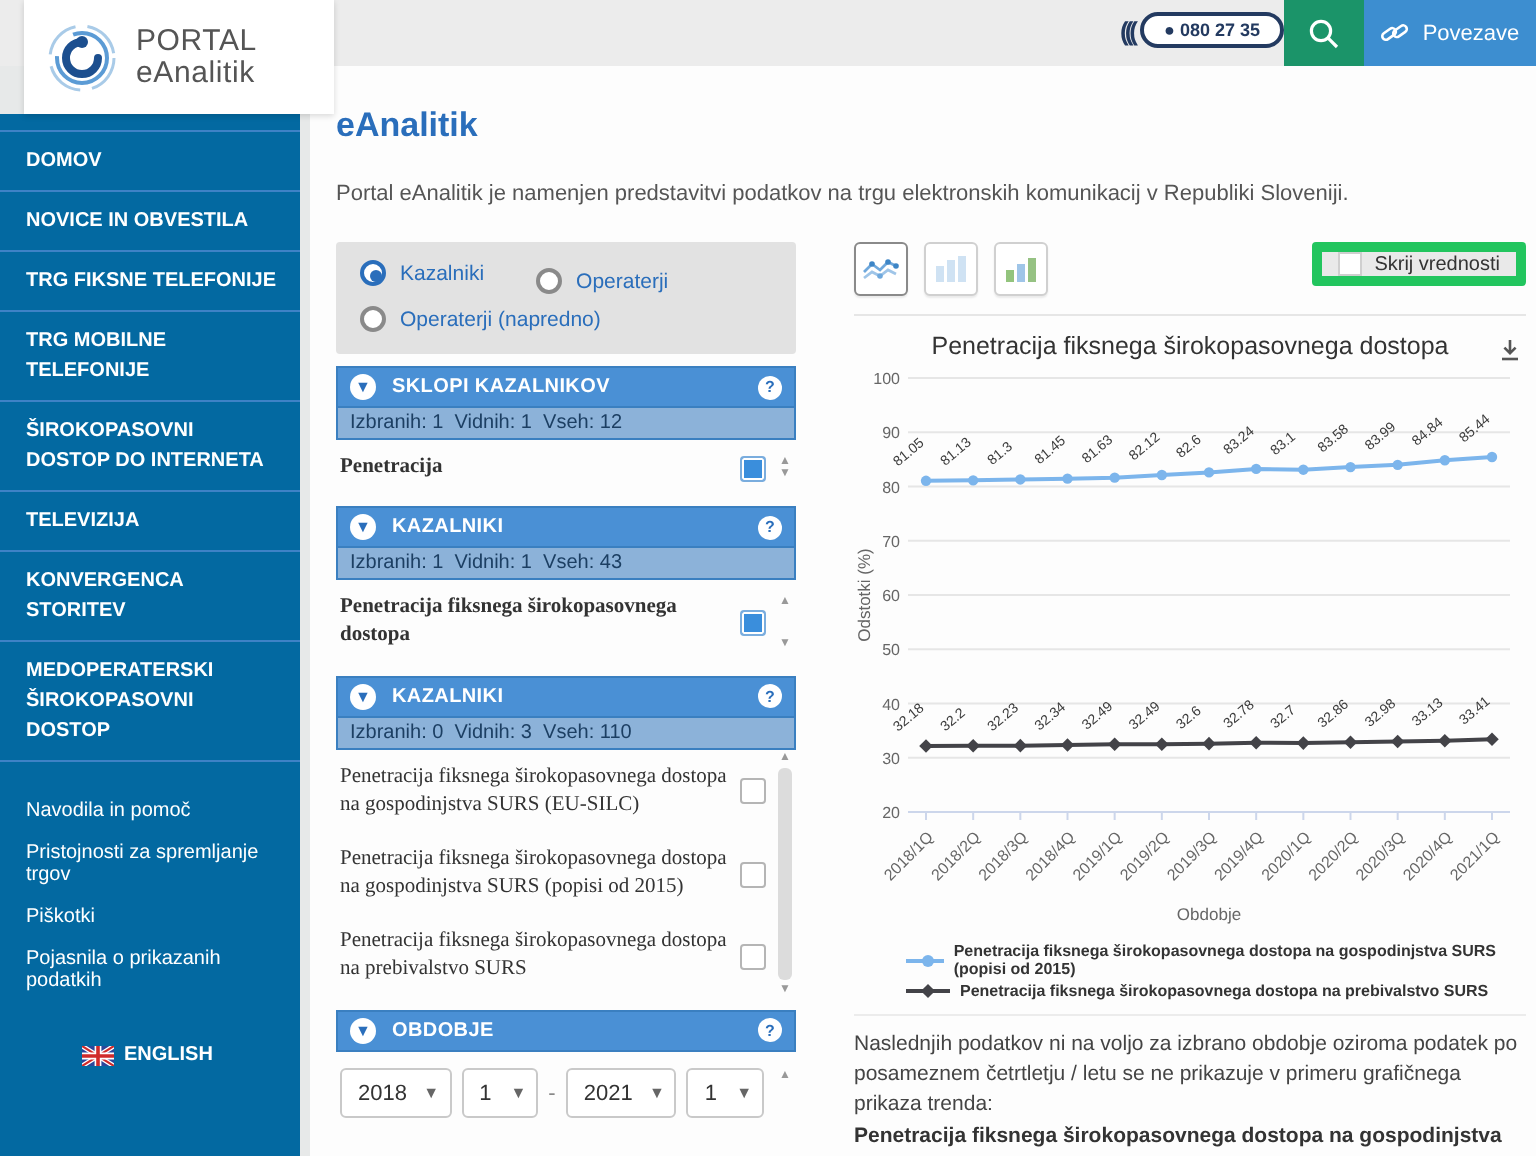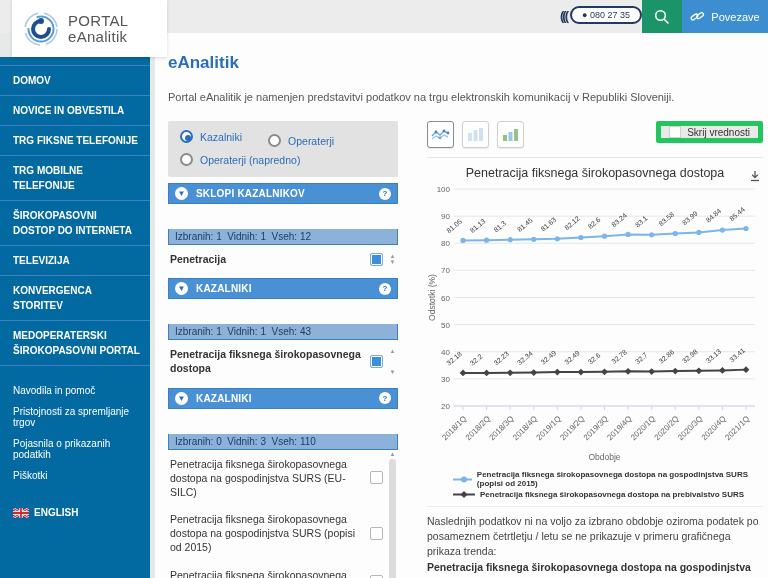--- a/index.html
+++ b/index.html
@@ -2,50 +2,50 @@
 <html><head>
 <meta charset="utf-8">
 <style>
   * { margin:0; padding:0; box-sizing:border-box; }
   html,body { width:768px; height:578px; overflow:hidden; font-family:"Liberation Sans", sans-serif; background:#e7e9e9; }
   .topbar { position:absolute; left:0; top:0; width:768px; height:33px; background:#ececec; }
   .logo-box { position:absolute; left:0; top:0; width:155px; height:57px; background:#fff; z-index:5; box-shadow:0 1px 3px rgba(0,0,0,.15); display:flex; align-items:center; padding-left:10px;margin-left:12px; }
   .logo-text { margin-left:8px; color:#555; line-height:1.05; font-size:15px; letter-spacing:.3px; }
   .phone-pill { position:absolute; right:126px; top:6px; display:flex; align-items:center; color:#233a60; }
   .waves { font-size:13px; font-weight:bold; letter-spacing:-2px; margin-right:3px; color:#233a60; }
-  .pill { border:2px solid #233a60; border-radius:11px; padding:2px 10px; font-size:9px; font-weight:normal; background:#fff; }
+  .pill { border:2px solid #233a60; border-radius:11px; padding:2px 10px; font-size:9px; font-weight:bold; background:#fff; }
   .btn-search { position:absolute; right:86px; top:0; width:40px; height:33px; background:#1b9469; border:none; display:flex; align-items:center; justify-content:center; cursor:pointer; }
   .btn-links { position:absolute; right:0; top:0; width:86px; height:33px; background:#3d8ed0; border:none; display:flex; align-items:center; justify-content:center; gap:6px; color:#fff; font-size:11px; cursor:pointer; }
   .sidebar { position:absolute; left:0; top:57px; width:150px; bottom:0; background:#0369a1; z-index:4; }
   .nav { border-top:1px solid #3e82c6; margin-top:8px; }
   .nav-item { padding:7px 10px 7px 13px; color:#fff; font-size:10px; font-weight:bold; border-bottom:1px solid #3e82c6; line-height:1.5; cursor:pointer; }
   .side-link { padding:5px 13px; color:#fff; font-size:10px; cursor:pointer; }
   .side-links { margin-top:14px; }
-  .lang-row { margin-top:16px; padding:5px 13px; color:#fff; font-size:10px; font-weight:bold; display:flex; align-items:center; gap:5px; cursor:pointer; }
+  .lang-row { margin-top:16px; padding:5px 13px; color:#fff; font-size:10px; font-weight:bold; display:flex; align-items:center; gap:5px; cursor:pointer;margin-left:28px; }
   .main { position:absolute; left:155px; top:33px; width:613px; bottom:0; background:#fdfdfd; }
   .page-title { position:absolute; left:13px; top:20px; color:#2a6ebb; font-size:17px; }
   .intro { position:absolute; left:13px; top:58px; color:#555; font-size:11px; }
   
   .fcol { position:absolute; left:13px; top:88px; width:230px; }
   .radio-box { background:#e2e2e2; border-radius:2px; padding:9px 12px; margin-bottom:6px; }
   .radio-row { display:flex; gap:26px; }
   .radio-item { display:flex; align-items:center; gap:7px; margin-bottom:10px; cursor:pointer; }
   .radio-item:last-child { margin-bottom:2px; }
   .rdot { width:13px; height:13px; border-radius:50%; border:2px solid #8a8a8a; background:#fff; position:relative; flex:none; }
   .rdot.on { border-color:#2a6ebb; }
   .rdot.on::after { content:""; position:absolute; left:2.5px; top:2.5px; width:6px; height:6px; border-radius:50%; background:#2a6ebb; }
   .rlabel { color:#2a6ebb; font-size:10.5px; }
   .sect { margin-bottom:6px; }
   .sect-head { background:#4a90d5; border:1px solid #3a7fc0; height:21px; display:flex; align-items:center; padding:0 6px; gap:8px; }
   .chev-circ { width:13px; height:13px; border-radius:50%; background:#fff; color:#2a6ebb; font-size:8px; display:flex; align-items:center; justify-content:center; font-weight:bold; flex:none; cursor:pointer; }
   .sect-title { color:#fff; font-size:10px; font-weight:bold; flex:1; letter-spacing:.2px; }
   .q-circ { width:12px; height:12px; border-radius:50%; background:#fff; color:#2a6ebb; font-size:8px; font-weight:bold; display:flex; align-items:center; justify-content:center; flex:none; cursor:pointer; }
-  .sect-stats { background:#8cb2d9; border:1px solid #3a7fc0; border-top:none; height:16px; display:flex; align-items:center; padding:0 6px; color:#1c3f63; font-size:10px; white-space:pre;margin-top:25px; }
+  .sect-stats { background:#8cb2d9; border:1px solid #3a7fc0; border-top:none; height:16px; display:flex; align-items:center; padding:0 6px; color:#1c3f63; font-size:10px; white-space:pre; }
   .list { background:#fdfdfd; }
-  .lrow { display:flex; align-items:center; padding:7px 0 6px 2px; }
+  .lrow { display:flex; align-items:center; padding:7px 0 6px 2px;font-family:Liberation Serif, serif; }
   .lrow .lbl { flex:1; font-size:10.5px; color:#333; line-height:1.35; padding-right:6px; }
   .lrow.sel .lbl { font-weight:bold; }
   .cbox { width:13px; height:13px; border:1px solid #b5b5b5; border-radius:2px; background:#fff; flex:none; margin-right:4px; }
   .cbox.on { background:#3a8edc; border-color:#7aadde; box-shadow:inset 0 0 0 1px #fff; }
   .scrollstrip { width:11px; align-self:stretch; display:flex; flex-direction:column; justify-content:space-between; align-items:center; color:#999; font-size:6px; padding:1px 0; flex:none; }
   .scrollstrip .thumb { width:7px; flex:1; margin:2px 0; background:#dcdcdc; border-radius:3px; }
   .period-row { display:flex; align-items:center; gap:5px; padding:8px 0 8px 2px; }
   .fake-select { display:flex; align-items:center; justify-content:space-between; border:1px solid #c9c9c9; border-radius:3px; background:#fff; height:25px; padding:0 5px 0 8px; font-size:11px; color:#333; cursor:pointer; }
   .fs-year { width:58px; }
   .fs-q { width:40px; }
@@ -111,27 +111,27 @@
 
 <div class="sidebar">
   <div class="nav">
     <div class="nav-item">DOMOV</div>
     <div class="nav-item">NOVICE IN OBVESTILA</div>
     <div class="nav-item">TRG FIKSNE TELEFONIJE</div>
     <div class="nav-item">TRG MOBILNE TELEFONIJE</div>
     <div class="nav-item">ŠIROKOPASOVNI DOSTOP DO INTERNETA</div>
     <div class="nav-item">TELEVIZIJA</div>
     <div class="nav-item">KONVERGENCA STORITEV</div>
-    <div class="nav-item">MEDOPERATERSKI ŠIROKOPASOVNI PORTAL</div>
+    <div class="nav-item">MEDOPERATERSKI ŠIROKOPASOVNI DOSTOP</div>
   </div>
   <div class="side-links">
     <div class="side-link">Navodila in pomoč</div>
     <div class="side-link">Pristojnosti za spremljanje trgov</div>
+    <div class="side-link">Piškotki</div>
     <div class="side-link">Pojasnila o prikazanih podatkih</div>
-    <div class="side-link">Piškotki</div>
   </div>
   <div class="lang-row">
     <svg width="16" height="10" viewBox="0 0 16 10">
       <rect width="16" height="10" fill="#2b479c"></rect>
       <path d="M0 0 L16 10 M16 0 L0 10" stroke="#fff" stroke-width="2.4"></path>
       <path d="M0 0 L16 10 M16 0 L0 10" stroke="#d02b2b" stroke-width="1.1"></path>
       <path d="M8 0 V10 M0 5 H16" stroke="#fff" stroke-width="3.4"></path>
       <path d="M8 0 V10 M0 5 H16" stroke="#d02b2b" stroke-width="1.8"></path>
     </svg>
     <span>ENGLISH</span>

